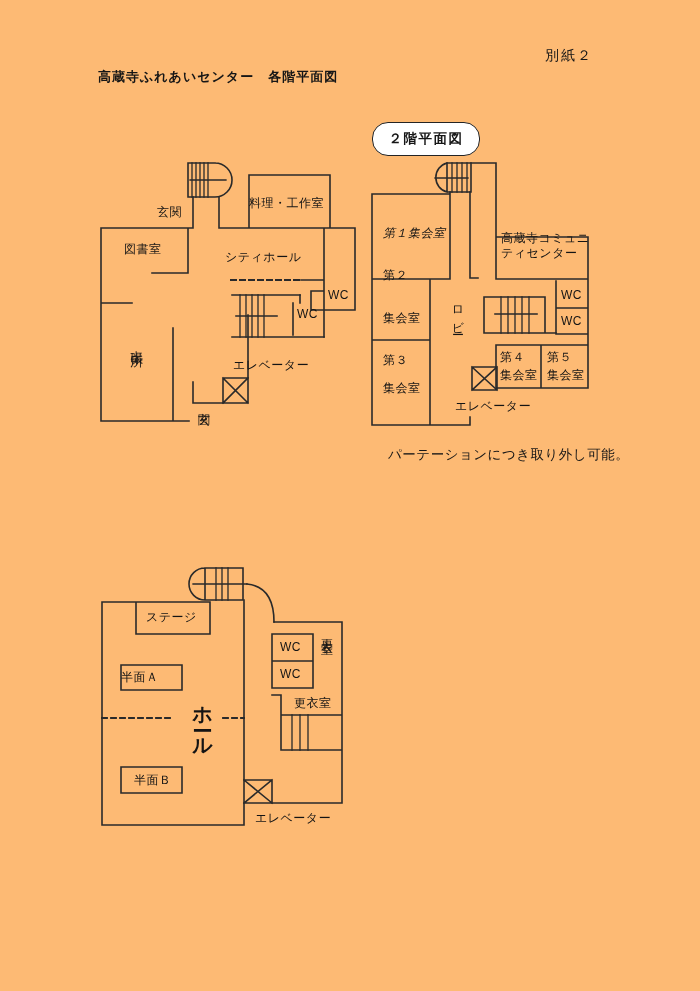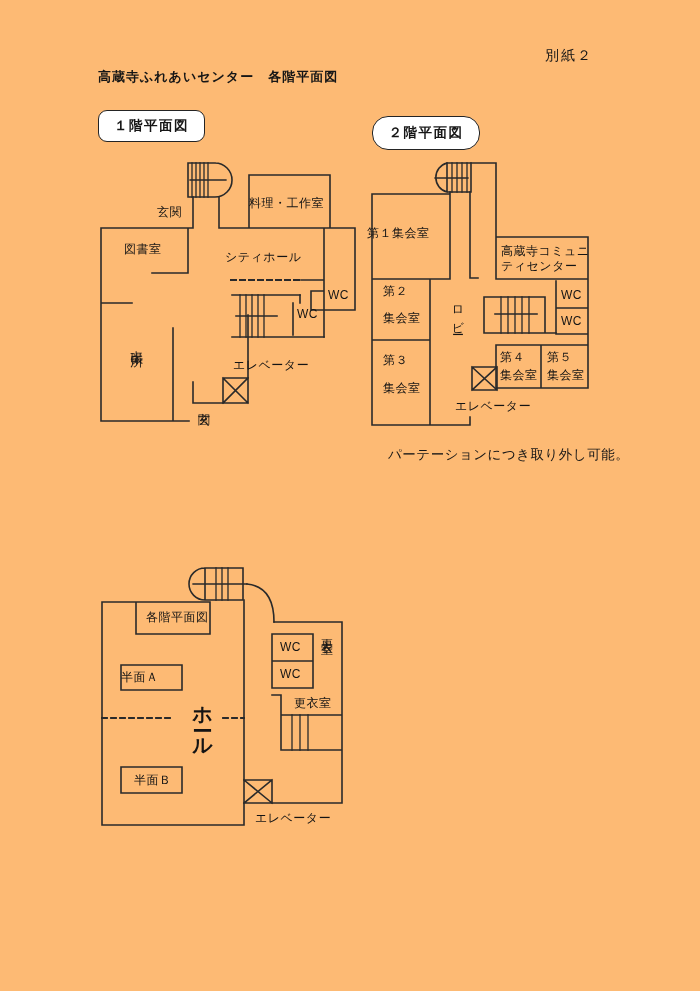--- a/index.html
+++ b/index.html
@@ -102,60 +102,57 @@
       <g>
         <path d="M244,780 H272 V803 H244 Z M244,780 L272,803 M272,780 L244,803"></path>
       </g>
       <path stroke-width="1.8" stroke-dasharray="5 4" d="M102,718 H173 M223,718 H244"></path>
     </g>
   </svg>
 
   <div class="ref-label">別紙２</div>
   <div class="doc-title">高蔵寺ふれあいセンター　各階平面図</div>
 
-  <div class="head-box" style="left:98px;top:110px;width:105px;height:30px;">
-    <span>１階平面図</span>
-  </div>
-  <div class="head-box" style="left:372px;top:116px;width:106px;height:32px;border-radius:16px;">
+  <div class="head-box" style="left:372px;top:122px;width:106px;height:32px;border-radius:16px;">
     <span>２階平面図</span>
   </div>
 
   <div class="lbl" style="left:157px;top:205px;">玄関</div>
   <div class="lbl ctr" style="left:249px;top:196px;width:81px;">料理・工作室</div>
   <div class="lbl" style="left:124px;top:242px;">図書室</div>
   <div class="lbl" style="left:225px;top:250px;">シティホール</div>
   <div class="lbl wc" style="left:328px;top:288px;">WC</div>
   <div class="lbl wc" style="left:297px;top:307px;">WC</div>
   <div class="lbl v branch" style="left:128px;top:340px;">出張所</div>
   <div class="lbl" style="left:233px;top:358px;">エレベーター</div>
   <div class="lbl v" style="left:196px;top:403px;">玄関</div>
 
-  <div class="lbl" style="left:367px;top:226px;">第１集会室</div>
-  <div class="lbl two-line" style="left:501px;top:244px;">
+  <div class="lbl" style="left:383px;top:226px;font-style:italic;">第１集会室</div>
+  <div class="lbl two-line" style="left:501px;top:231px;">
     <span>高蔵寺コミュニ</span>
     <span>ティセンター</span>
   </div>
-  <div class="lbl" style="left:383px;top:284px;text-align:center;">第２</div>
+  <div class="lbl" style="left:383px;top:268px;text-align:center;">第２</div>
   <div class="lbl" style="left:383px;top:311px;">集会室</div>
   <div class="lbl v" style="left:450px;top:297px;">ロビー</div>
   <div class="lbl wc" style="left:561px;top:288px;">WC</div>
   <div class="lbl wc" style="left:561px;top:314px;">WC</div>
   <div class="lbl" style="left:383px;top:353px;">第３</div>
   <div class="lbl" style="left:383px;top:381px;">集会室</div>
   <div class="lbl" style="left:500px;top:350px;">第４</div>
   <div class="lbl" style="left:500px;top:368px;">集会室</div>
   <div class="lbl" style="left:547px;top:350px;">第５</div>
   <div class="lbl" style="left:547px;top:368px;">集会室</div>
   <div class="lbl" style="left:455px;top:399px;">エレベーター</div>
 
   <div class="note">
     <div>パーテーションにつき取り外し可能。</div>
   </div>
 
-  <div class="lbl" style="left:146px;top:610px;">各階平面図</div>
+  <div class="lbl" style="left:146px;top:610px;">ステージ</div>
   <div class="lbl ctr" style="left:121px;top:671px;width:61px;font-family:Liberation Mono, monospace;">半面Ａ</div>
   <div class="lbl v hall-big" style="left:190px;top:692px;">ホール</div>
   <div class="lbl ctr" style="left:134px;top:773px;width:51px;">半面Ｂ</div>
   <div class="lbl wc" style="left:280px;top:640px;">WC</div>
   <div class="lbl wc" style="left:280px;top:667px;">WC</div>
   <div class="lbl v" style="left:319px;top:629px;">更衣室</div>
   <div class="lbl" style="left:294px;top:696px;">更衣室</div>
   <div class="lbl" style="left:255px;top:811px;">エレベーター</div>
 
 </div>

